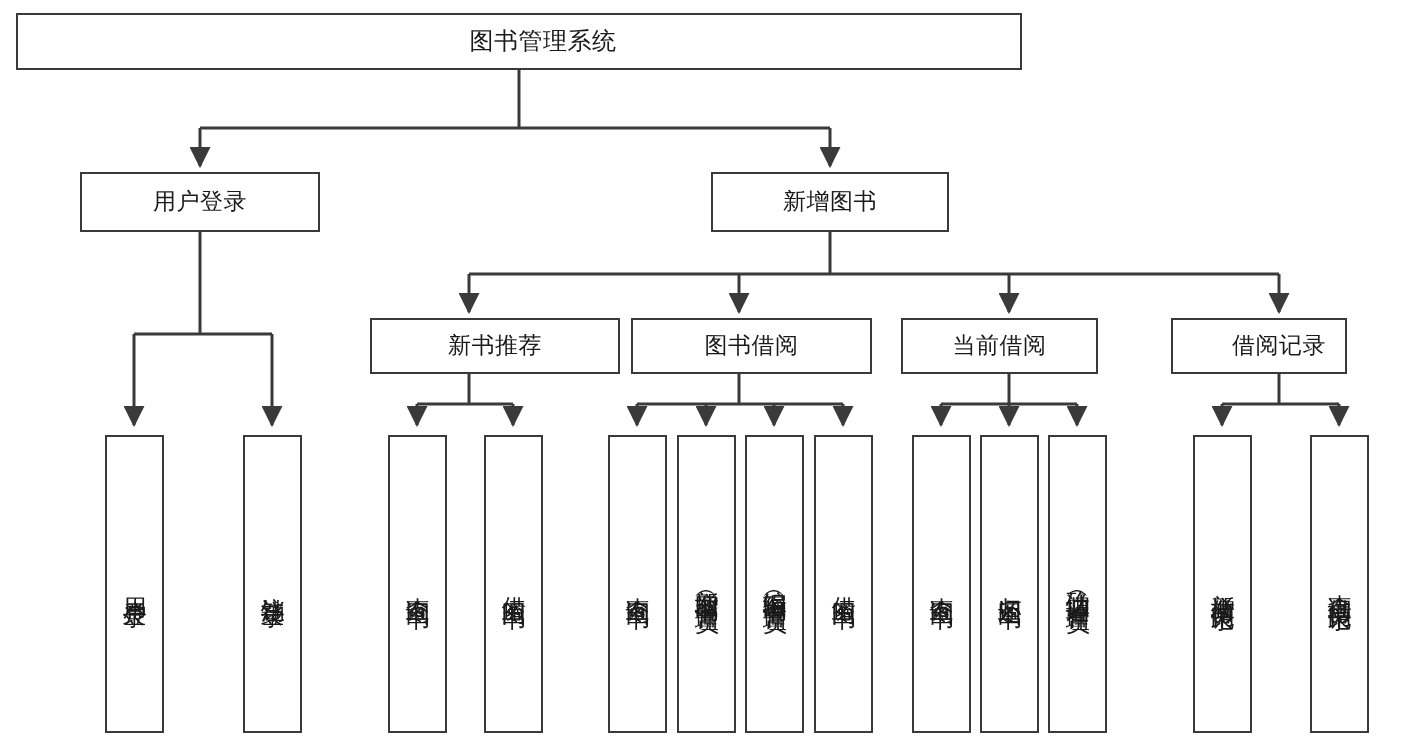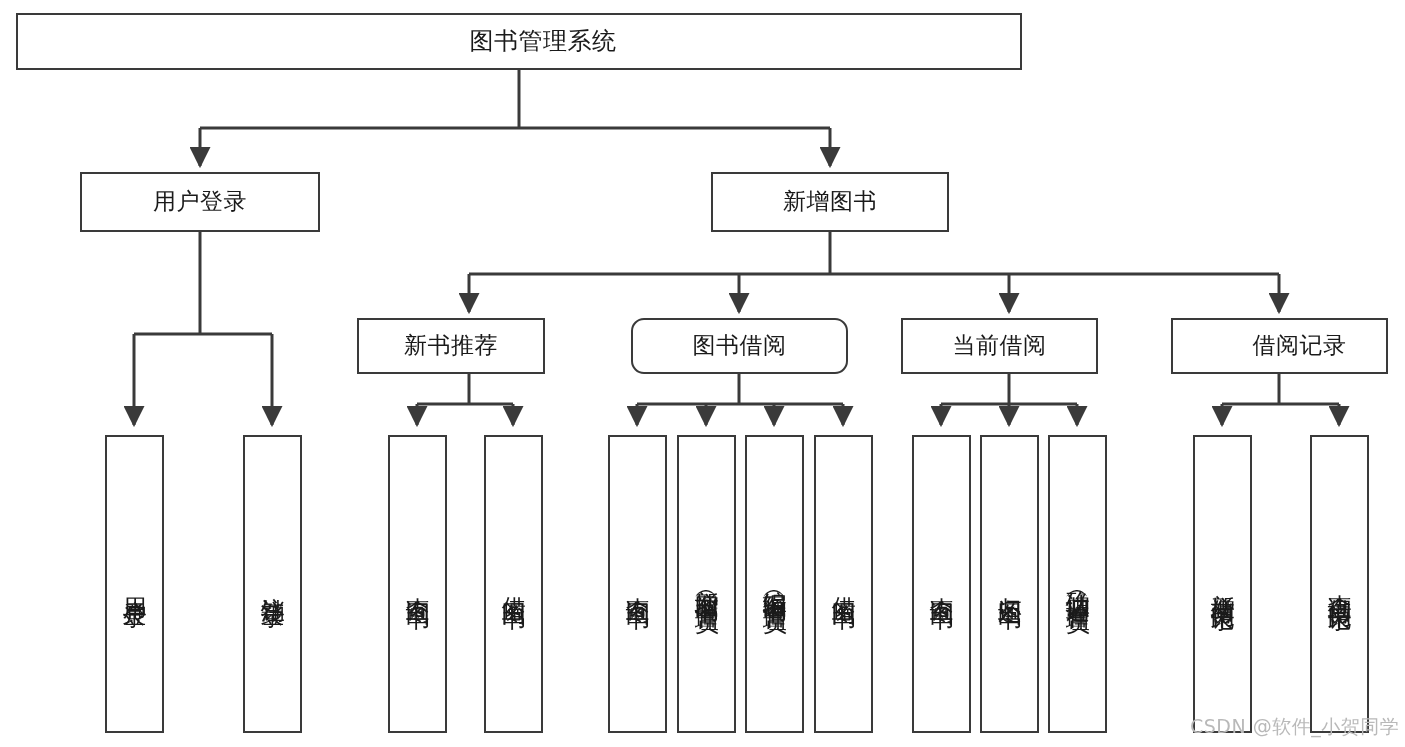--- a/index.html
+++ b/index.html
@@ -136,33 +136,33 @@
   </div>
 
   <div class="node horiz" style="left:80px; top:172px; width:240px; height:60px;">
     <span class="lbl">用户登录</span>
   </div>
 
   <div class="node horiz" style="left:711px; top:172px; width:238px; height:60px;">
     <span class="lbl">新增图书</span>
   </div>
 
-  <div class="node horiz" style="left:357px; top:318px; width:188px; height:56px;">
+  <div class="node horiz" style="left:370px; top:318px; width:250px; height:56px;">
     <span class="lbl">新书推荐</span>
   </div>
 
-  <div class="node horiz" style="left:631px; top:318px; width:217px; height:56px;border-radius:13px;">
+  <div class="node horiz" style="left:631px; top:318px; width:241px; height:56px;">
     <span class="lbl">图书借阅</span>
   </div>
 
   <div class="node horiz" style="left:901px; top:318px; width:197px; height:56px;">
     <span class="lbl">当前借阅</span>
   </div>
 
-  <div class="node horiz" style="left:1171px; top:318px; width:217px; height:56px;padding-left:40px;">
+  <div class="node horiz" style="left:1171px; top:318px; width:176px; height:56px;padding-left:40px;">
     <span class="lbl">借阅记录</span>
   </div>
 
   <div class="node vert" style="left:105px; top:435px; width:59px; height:298px;">
     <span class="lbl">用户登录</span>
   </div>
 
   <div class="node vert" style="left:243px; top:435px; width:59px; height:298px;">
     <span class="lbl">注销登录</span>
   </div>
@@ -204,15 +204,14 @@
   </div>
 
   <div class="node vert" style="left:1193px; top:435px; width:59px; height:298px;">
     <span class="lbl">新增借阅记录</span>
   </div>
 
   <div class="node vert" style="left:1310px; top:435px; width:59px; height:298px;">
     <span class="lbl">查询借阅记录</span>
   </div>
 
-  <div class="watermark" style="left:1190px; top:714px;">CSDN @软件_小贺同学</div>
 
 </div>
 
 </body></html>

